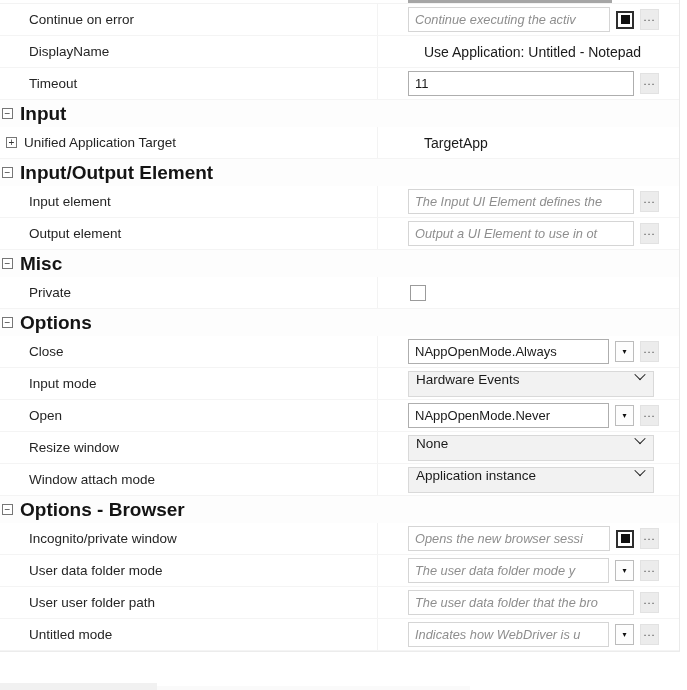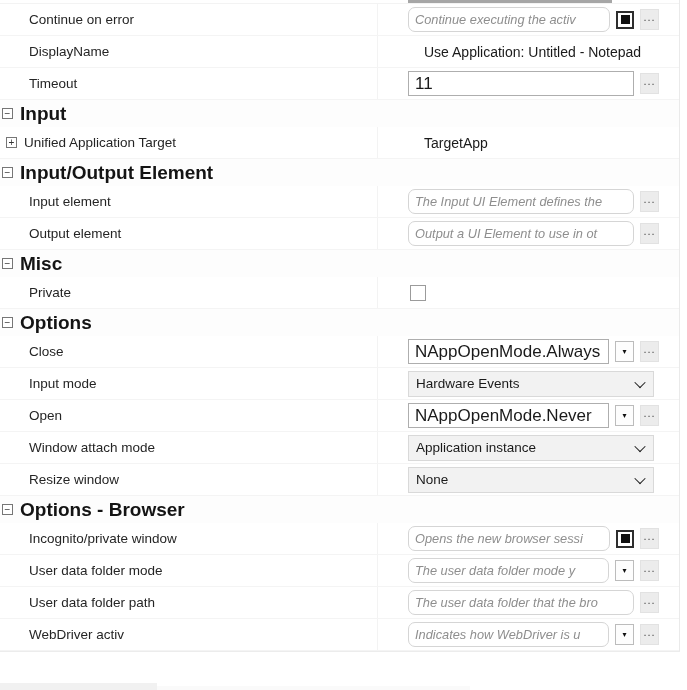--- a/index.html
+++ b/index.html
@@ -40,27 +40,27 @@
   .vcell {
     flex: 1; display: flex; align-items: center; gap: 6px;
     padding-left: 30px; padding-right: 21px; min-width: 0;
   }
   .vcell.selpad { padding-right: 26px; }
   .vtext { font-size: 14px; color: #1a1a1a; white-space: nowrap; margin-left: 16px; }
   .field {
     flex: 1 1 auto; height: 25px; min-width: 0;
     background: #fff; border: 1px solid #aeaeae;
     display: flex; align-items: center; padding: 0 6px;
-    font-size: 17px; color: #1a1a1a; white-space: nowrap; overflow: hidden;
-  }
-  .field.ph { font-style: italic; color: #8e8e8e; border-color: #d5d5d5; font-size: 12.8px; border-radius: 7px; }
+    font-size: 13px; color: #1a1a1a; white-space: nowrap; overflow: hidden;
+  }
+  .field.ph { font-style: italic; color: #8e8e8e; border-color: #d5d5d5; font-size: 12.8px; }
   .select {
     flex: 1 1 auto; height: 26px; min-width: 0;
     background: #f2f2f2; border: 1px solid #d9d9d9;
-    display: flex; align-items: center; justify-content: space-between;
+    display: flex; justify-content: space-between;
     padding: 0 9px 0 7px; overflow: hidden;
   }
   .selval { font-size: 13.5px; color: #1a1a1a; white-space: nowrap; }
   .chev {
     width: 8px; height: 8px; flex: none;
     border-left: 1.6px solid #1c1c1c; border-bottom: 1.6px solid #1c1c1c;
     transform: rotate(-45deg) translate(1px, -1px);
   }
   .ellbtn {
     width: 19px; height: 21px; flex: none;
@@ -216,40 +216,40 @@
         <div class="dropbtn">
           <span class="droparrow">▾</span>
         </div>
         <div class="ellbtn">
           <span class="elltext">...</span>
         </div>
       </div>
     </div>
     <div class="row">
       <div class="lcell">
+        <span class="lbl">Resize window</span>
+      </div>
+      <div class="vcell selpad">
+        <div class="select">
+          <span class="selval">None</span>
+          <span class="chev"></span>
+        </div>
+      </div>
+    </div>
+    <div class="row">
+      <div class="lcell">
         <span class="lbl">Window attach mode</span>
       </div>
       <div class="vcell selpad">
         <div class="select">
           <span class="selval">Application instance</span>
           <span class="chev"></span>
         </div>
       </div>
     </div>
-    <div class="row">
-      <div class="lcell">
-        <span class="lbl">Resize window</span>
-      </div>
-      <div class="vcell selpad">
-        <div class="select">
-          <span class="selval">None</span>
-          <span class="chev"></span>
-        </div>
-      </div>
-    </div>
     <div class="hdr">
       <span class="exp">−</span>
       <span class="hdr-label">Options - Browser</span>
     </div>
     <div class="row">
       <div class="lcell">
         <span class="lbl">Incognito/private window</span>
       </div>
       <div class="vcell">
         <div class="field ph">Opens the new browser sessi</div>
@@ -270,32 +270,32 @@
         <div class="dropbtn">
           <span class="droparrow">▾</span>
         </div>
         <div class="ellbtn">
           <span class="elltext">...</span>
         </div>
       </div>
     </div>
     <div class="row">
       <div class="lcell">
-        <span class="lbl">User data folder path</span>
+        <span class="lbl">User user folder path</span>
       </div>
       <div class="vcell">
         <div class="field ph">The user data folder that the bro</div>
         <div class="ellbtn">
           <span class="elltext">...</span>
         </div>
       </div>
     </div>
     <div class="row">
       <div class="lcell">
-        <span class="lbl">WebDriver activ</span>
+        <span class="lbl">Untitled mode</span>
       </div>
       <div class="vcell">
         <div class="field ph">Indicates how WebDriver is u</div>
         <div class="dropbtn">
           <span class="droparrow">▾</span>
         </div>
         <div class="ellbtn">
           <span class="elltext">...</span>
         </div>
       </div>

